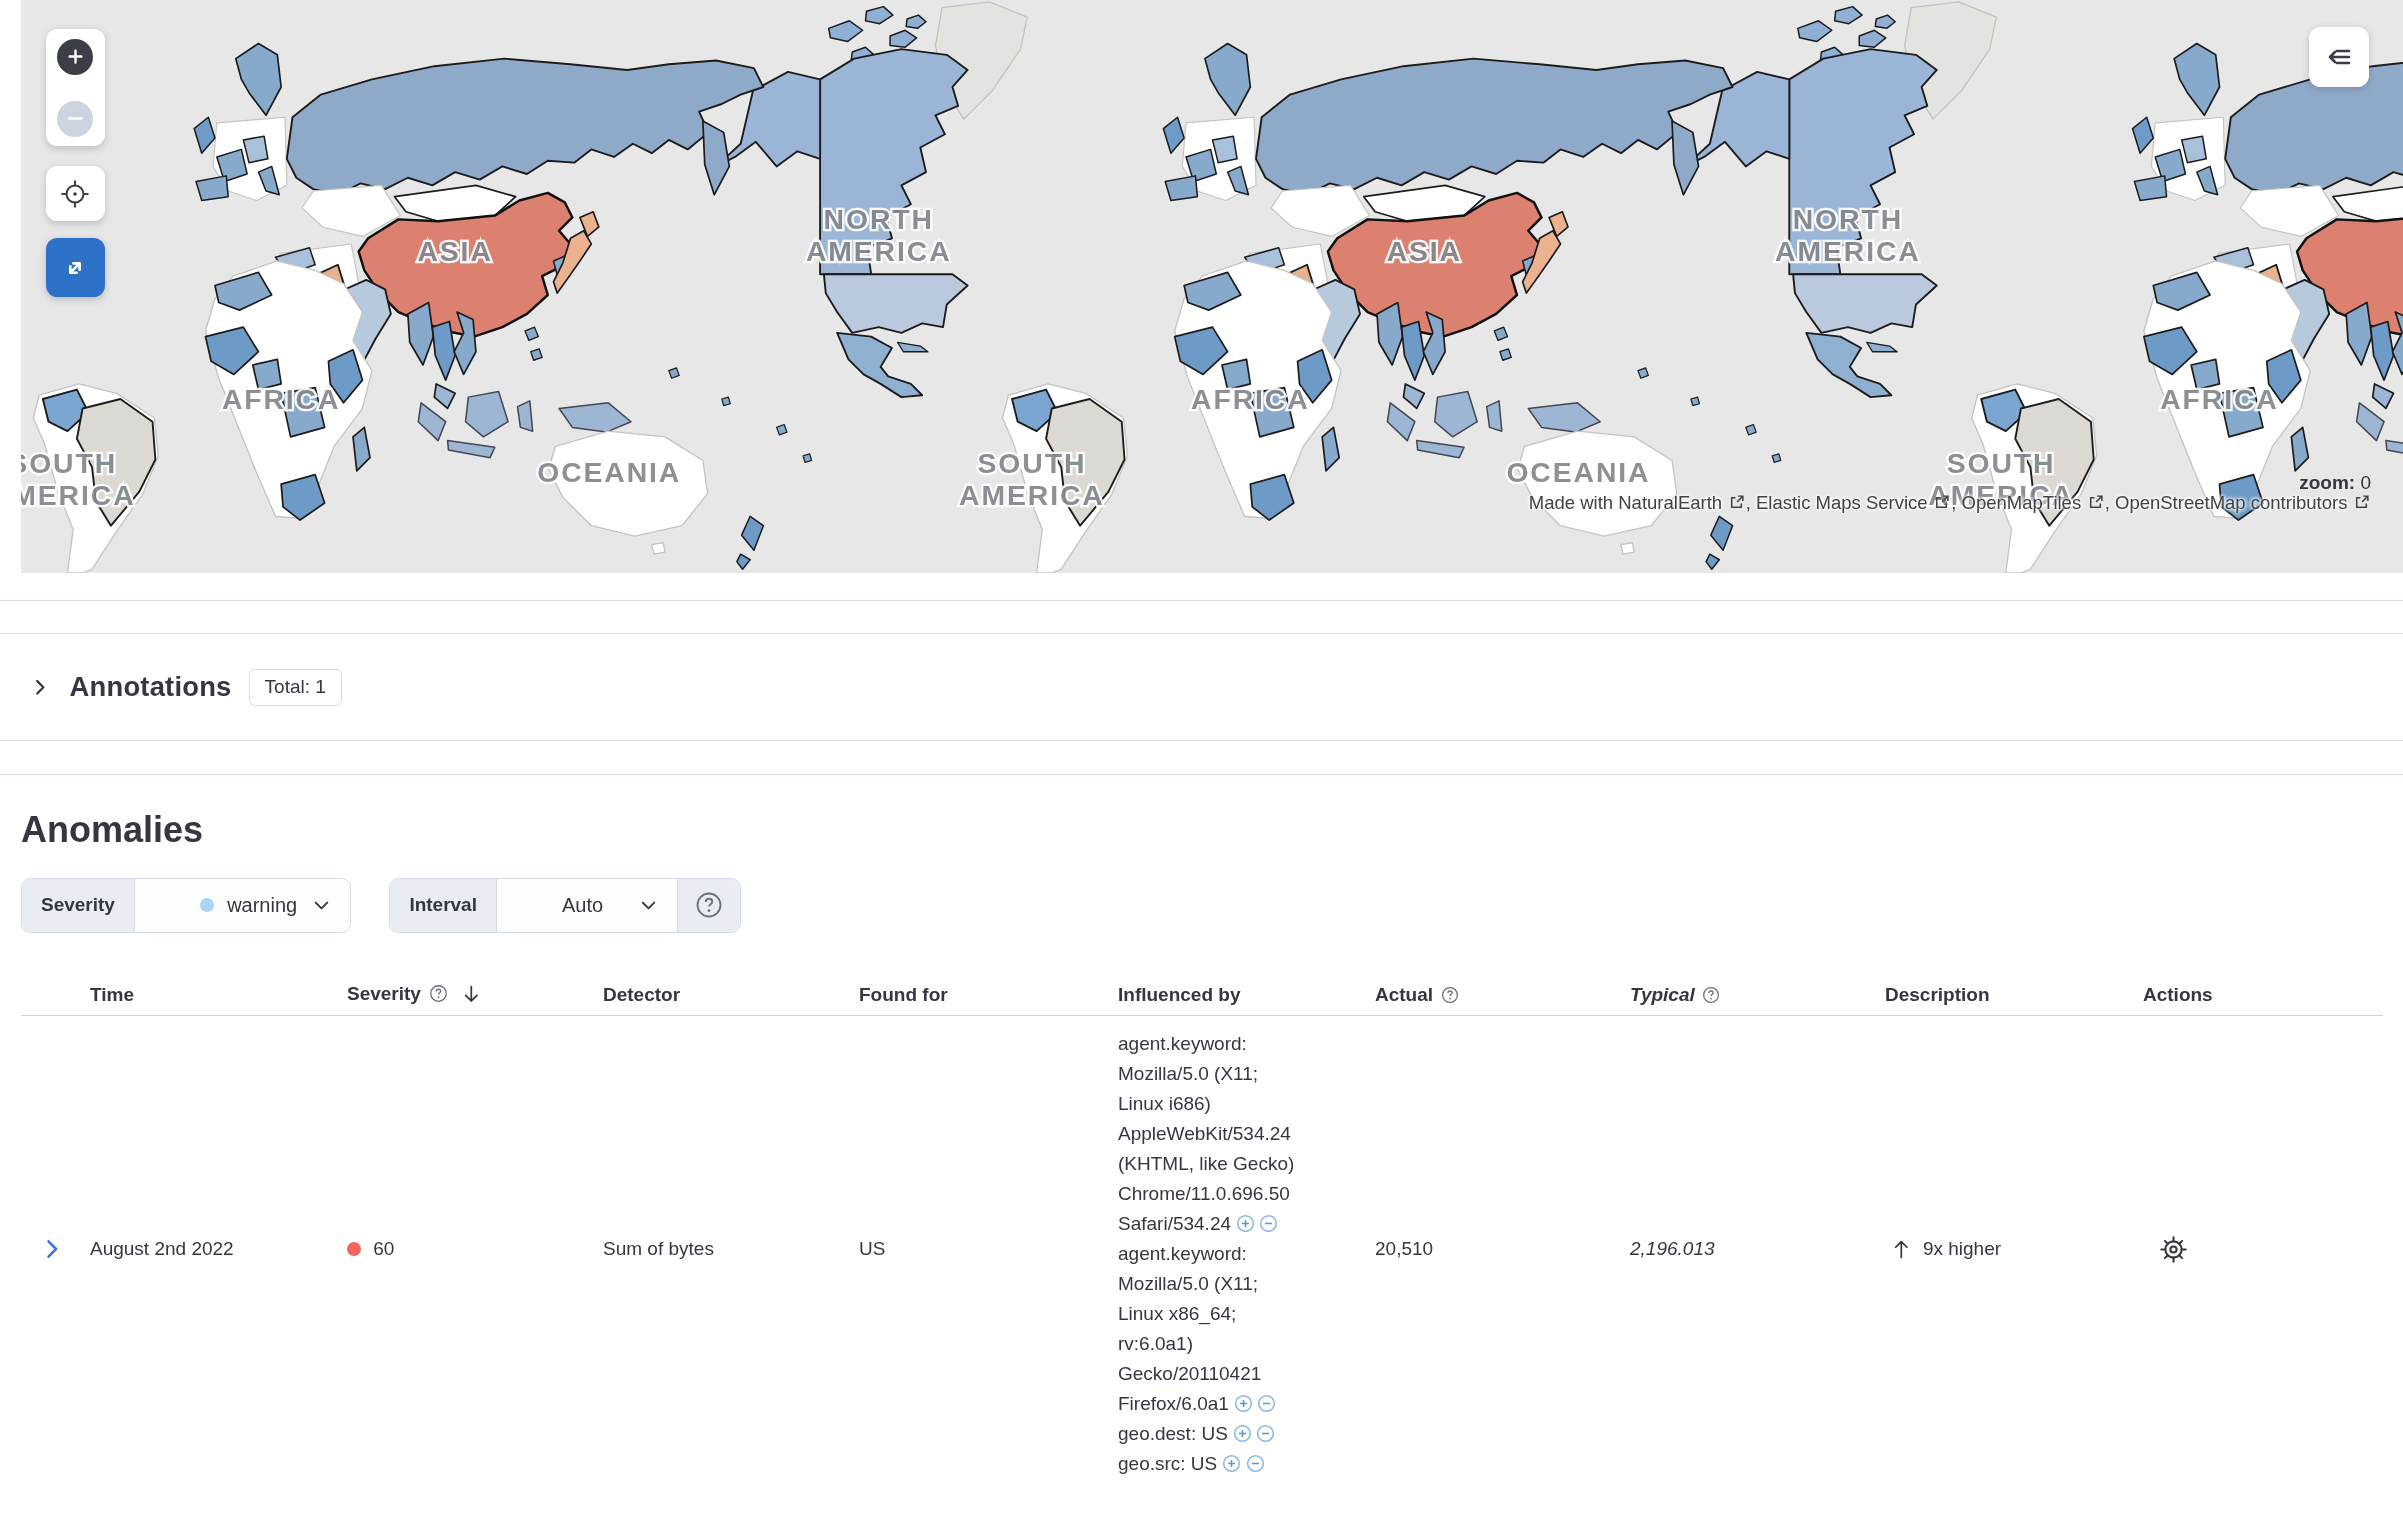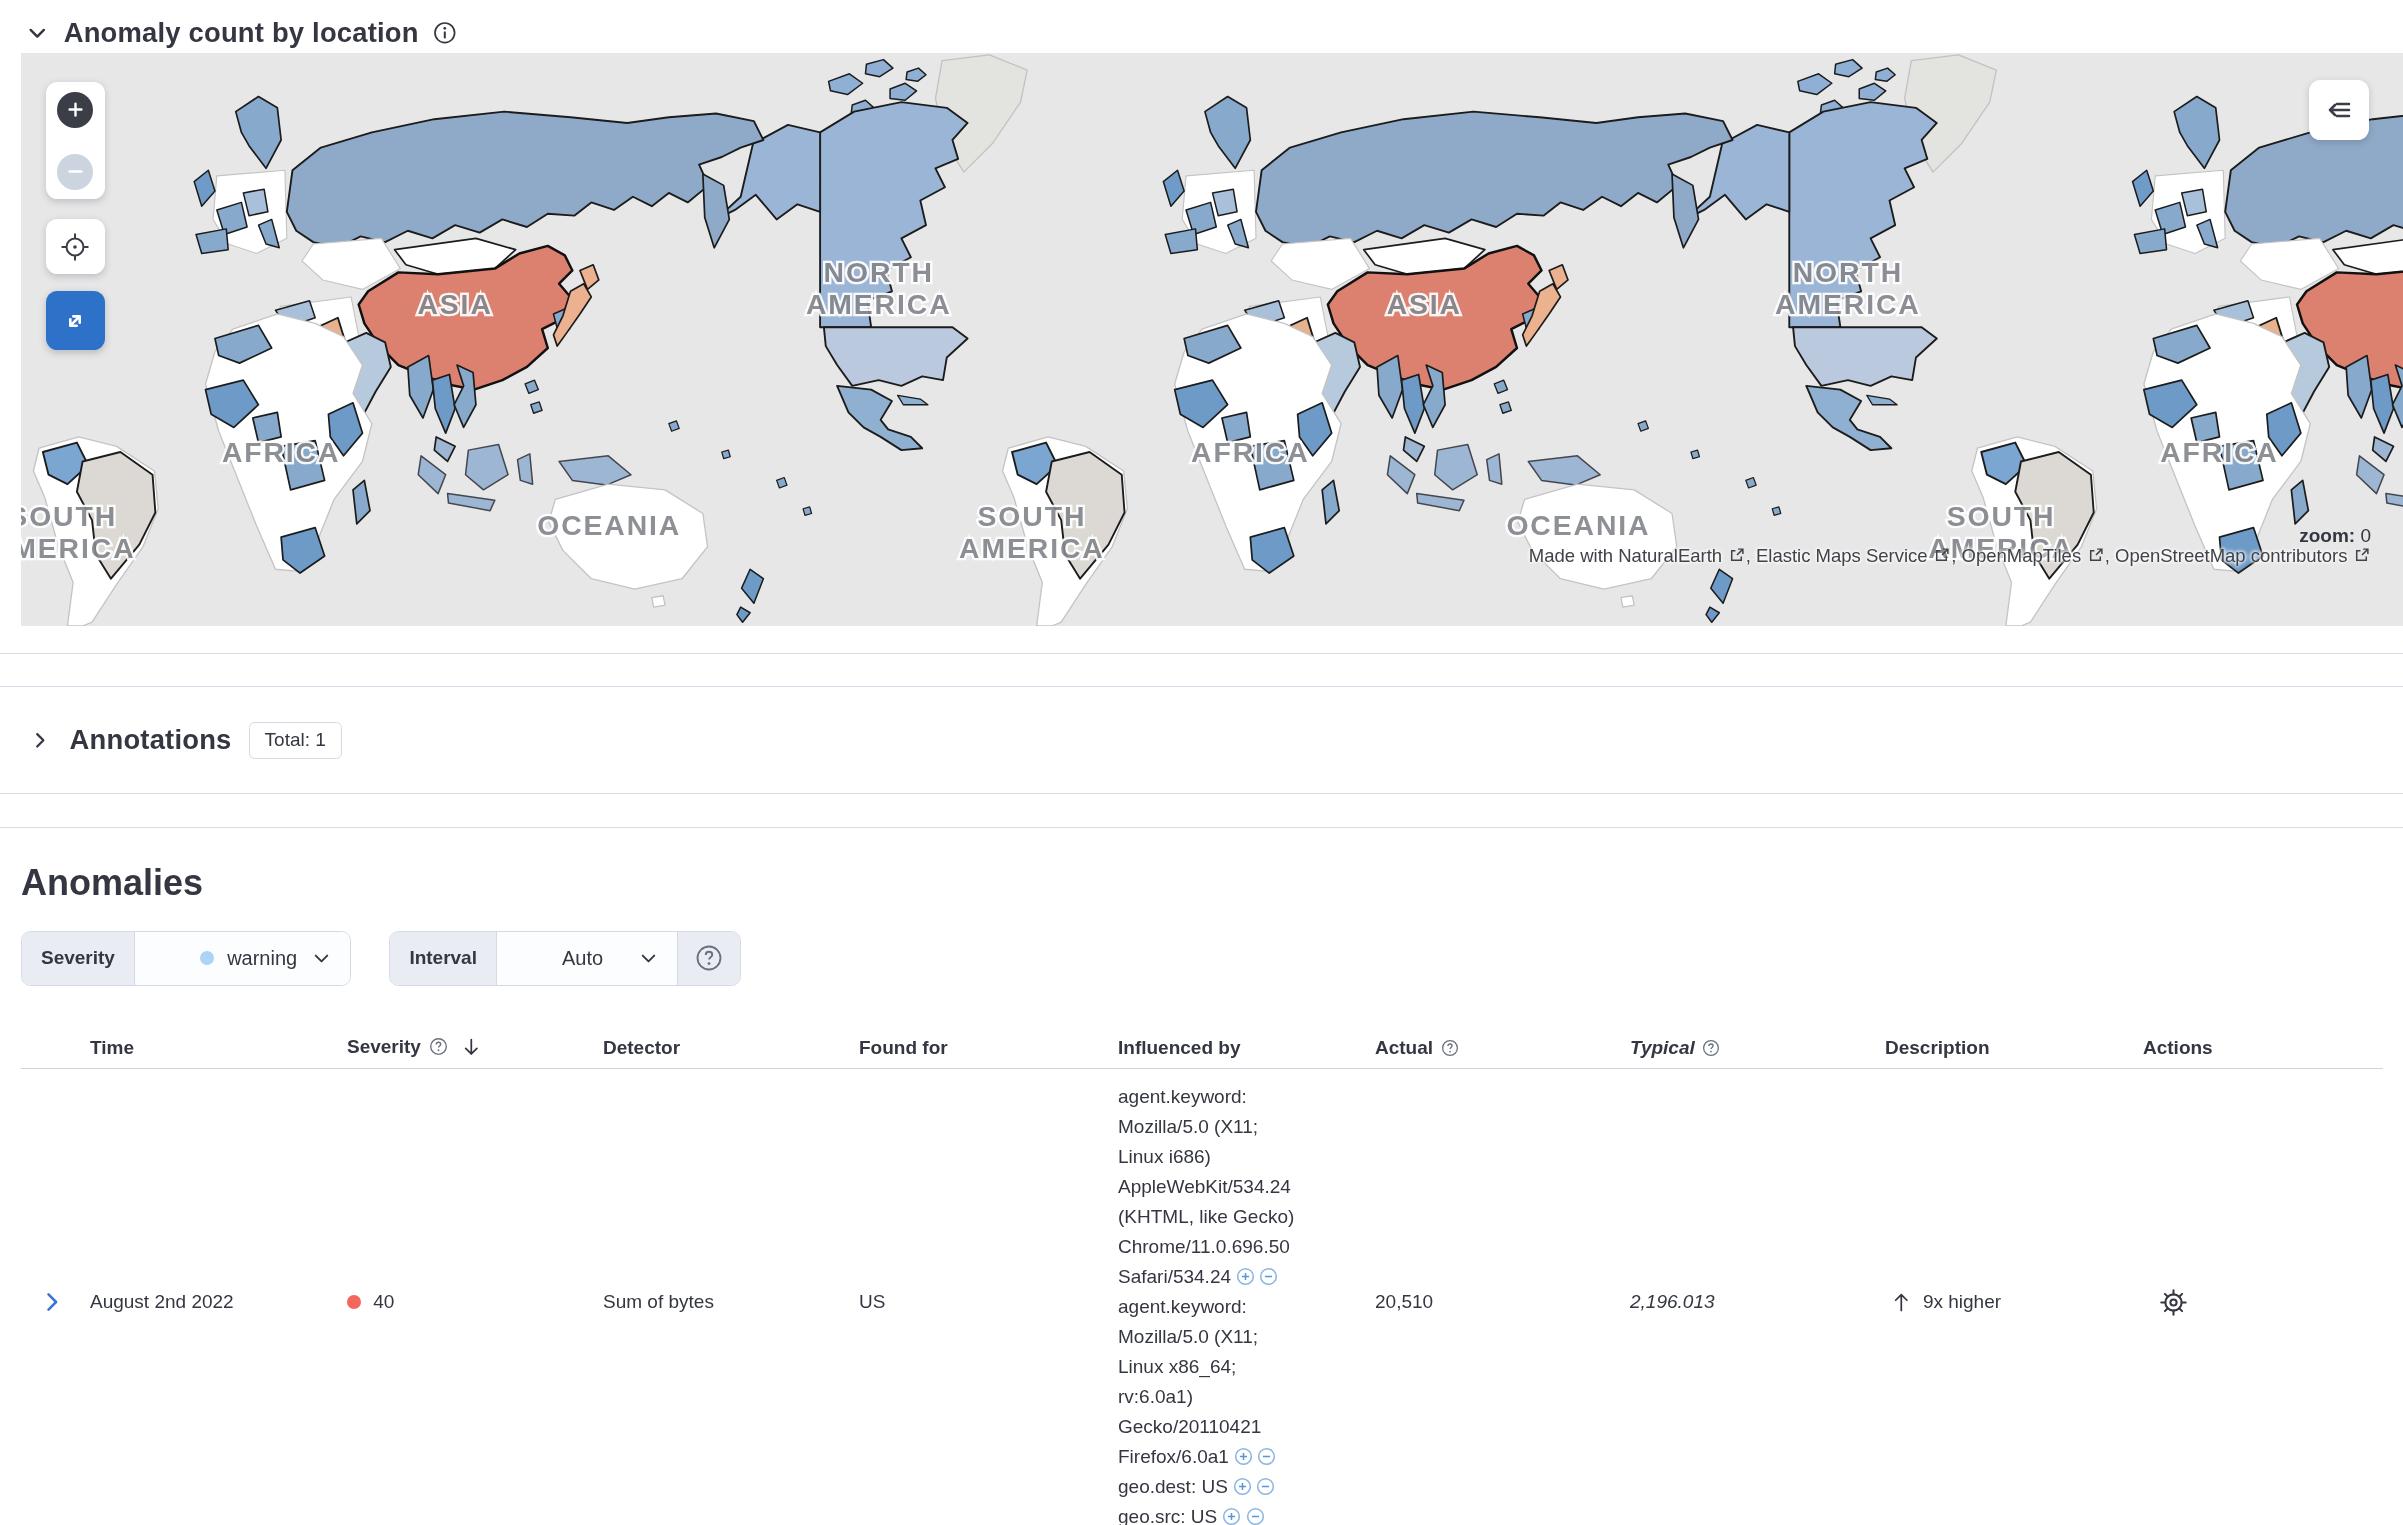--- a/index.html
+++ b/index.html
@@ -81,35 +81,20 @@
   .pm-btn { background:none; border:none; cursor:pointer; padding:0; margin-left:4.7px; vertical-align:-2.8px; display:inline-block; }
   .desc-cell { display:flex; align-items:center; gap:9.5px; padding-left:3.8px; }
   .gear-btn { background:none; border:none; cursor:pointer; margin-left:15px; display:flex; }
   .help-sup { vertical-align:7.6px; margin-left:1.9px; }
 </style>
 </head>
 <body>
 
 <div class="page">
 
-  <div class="sec-header">
-    <button class="icon-btn">
-      <svg width="26.5" height="26.5" viewBox="0 0 24 24">
-        <path d="M6 9l6 6 6-6" fill="none" stroke="#343741" stroke-width="2.2" stroke-linecap="round" stroke-linejoin="round"></path>
-      </svg>
-    </button>
-    <span class="sec-title">Anomaly count by location</span>
-    <span class="icon-btn">
-      <svg width="25.6" height="25.6" viewBox="0 0 24 24">
-        <circle cx="12" cy="12" r="9.2" fill="none" stroke="#343741" stroke-width="1.6"></circle>
-        <circle cx="12" cy="7.8" r="1.3" fill="#343741"></circle>
-        <path d="M12 10.8v6.4" stroke="#343741" stroke-width="1.9"></path>
-      </svg>
-    </span>
-  </div>
 
   <div class="map-wrap">
     <svg class="world-svg" viewBox="22 0 2518 606">
       <defs>
         <g id="world" stroke-linejoin="round">
 
           <path fill="#e3e3e0" stroke="#c2c2c2" stroke-width="1.4" d="M995,8 L1045,2 L1085,18 L1078,52 L1048,96 L1018,126 L998,94 L988,48 Z"></path>
 
           <g fill="#8fb0d4" stroke="#1c1c1c" stroke-width="1.6">
             <path d="M875,30 l22,-8 14,10 -16,12 -18,-4 Z"></path>
@@ -402,21 +387,21 @@
         <button class="expander">
           <svg width="28" height="28" viewBox="0 0 24 24">
             <path d="M9 5.5l6.5 6.5L9 18.5" fill="none" stroke="#3b73d6" stroke-width="2.2" stroke-linecap="round" stroke-linejoin="round"></path>
           </svg>
         </button>
       </div>
       <div class="cell col-time">August 2nd 2022</div>
       <div class="cell col-sev">
         <span class="sev-cell">
           <span class="dot-critical"></span>
-          <span>40</span>
+          <span>60</span>
         </span>
       </div>
       <div class="cell col-det">Sum of bytes</div>
       <div class="cell col-found">US</div>
 
       <div class="cell col-inf">
         <div class="inf-line">agent.keyword:</div>
         <div class="inf-line">Mozilla/5.0 (X11;</div>
         <div class="inf-line">Linux i686)</div>
         <div class="inf-line">AppleWebKit/534.24</div>

